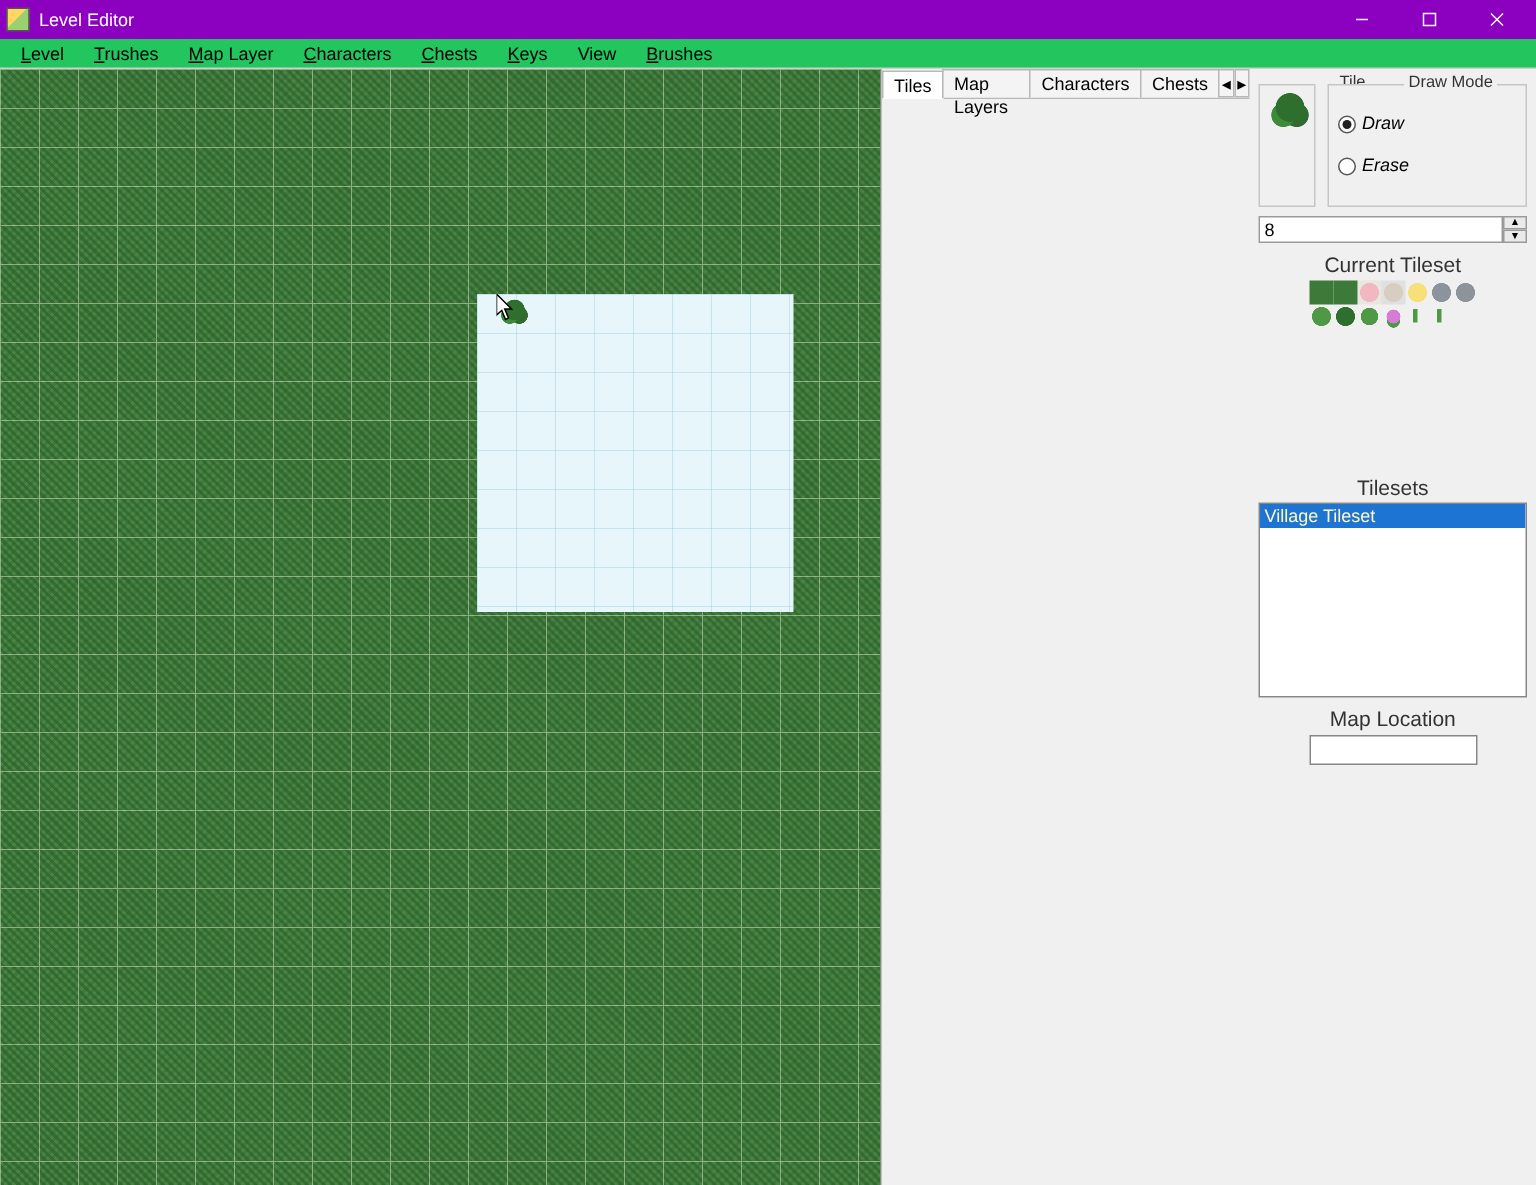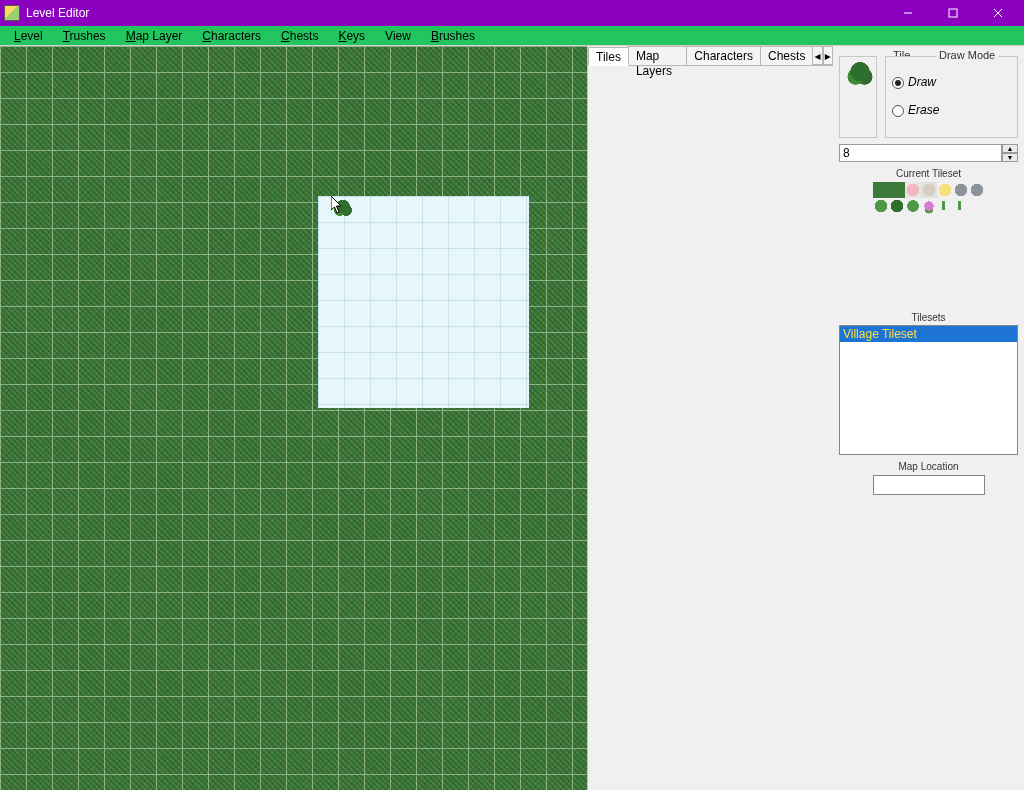--- a/index.html
+++ b/index.html
@@ -74,38 +74,38 @@
   .drawbox { flex:1; }
   .radiorow { display:flex; align-items:flex-end; gap:4px; margin:14px 0;font-style:italic; }
   .radiorow .radio { width:12px; height:12px; border:1px solid #555; border-radius:50%; display:inline-flex; align-items:center; justify-content:center; background:#fff;}
   .radiorow .radio.checked::after { content:""; width:6px; height:6px; background:#222; border-radius:50%; }
 
   .spinner { display:flex; margin-top:6px; }
   .spinner input { flex:1; border:1px solid #9a9a9a; padding:1px 3px; height:18px; background:#fff; }
   .spinner .btns { width:16px; display:flex; flex-direction:column; }
   .spinner .btns div { flex:1; border:1px solid #9a9a9a; background:#eaeaea; display:flex; align-items:center; justify-content:center; font-size:7px; line-height:6px; }
 
-  .sectionlabel { text-align:center; font-size:10px; color:#333; margin-top:6px; }
+  .sectionlabel { text-align:center; font-size:14px; color:#333; margin-top:6px; }
 
   .tileset-preview { width:112px; height:34px; margin:3px auto 0 auto; display:grid; grid-template-columns:repeat(7,16px); grid-template-rows:repeat(2,16px); gap:0; }
   .tileset-preview .tp { width:16px; height:16px; }
   .tp.grass { background:#3d7a3a; }
   .tp.pig { background: radial-gradient(circle,#f2b8c2 0 55%, transparent 57%),#bda37f22; }
   .tp.cow { background: radial-gradient(circle,#d6cfc1 0 55%, transparent 57%),#00000011; }
   .tp.chick { background: radial-gradient(circle,#f7df7a 0 55%, transparent 57%); }
   .tp.rock { background: radial-gradient(circle,#8c939b 0 55%, transparent 57%); }
   .tp.bush { background: radial-gradient(circle,#4f9845 0 55%, transparent 57%); }
   .tp.tree { background: radial-gradient(circle,#2f6f2e 0 55%, transparent 57%); }
   .tp.flower { background: radial-gradient(circle,#d77bd4 0 40%, transparent 42%), radial-gradient(circle at 50% 70%,#4f9845 0 30%, transparent 32%); }
   .tp.shrub { background: radial-gradient(circle,#4f9845 0 50%, transparent 52%); }
   .tp.sprout { background: linear-gradient(#4f9845,#4f9845) 45% 40%/3px 9px no-repeat; }
 
   .listbox { border:1px solid #868686; background:#fff; height:130px; margin-top:2px; overflow:auto; }
   .listbox .item { padding:1px 3px; }
-  .listbox .item.selected { background:#1e74d2; color:#fde047; }
+  .listbox .item.selected { background:#1e74d2; color:#fef9c3; }
 
   .textbox { width:112px; height:20px; border:1px solid #868686; background:#fff; margin:3px auto 0 auto; display:block; padding:1px 3px; }
 
   .whitearea { background:#fff; flex:1; }
 </style>
 </head>
 <body>
 
 <div class="titlebar">
   <span class="appicon"></span>

